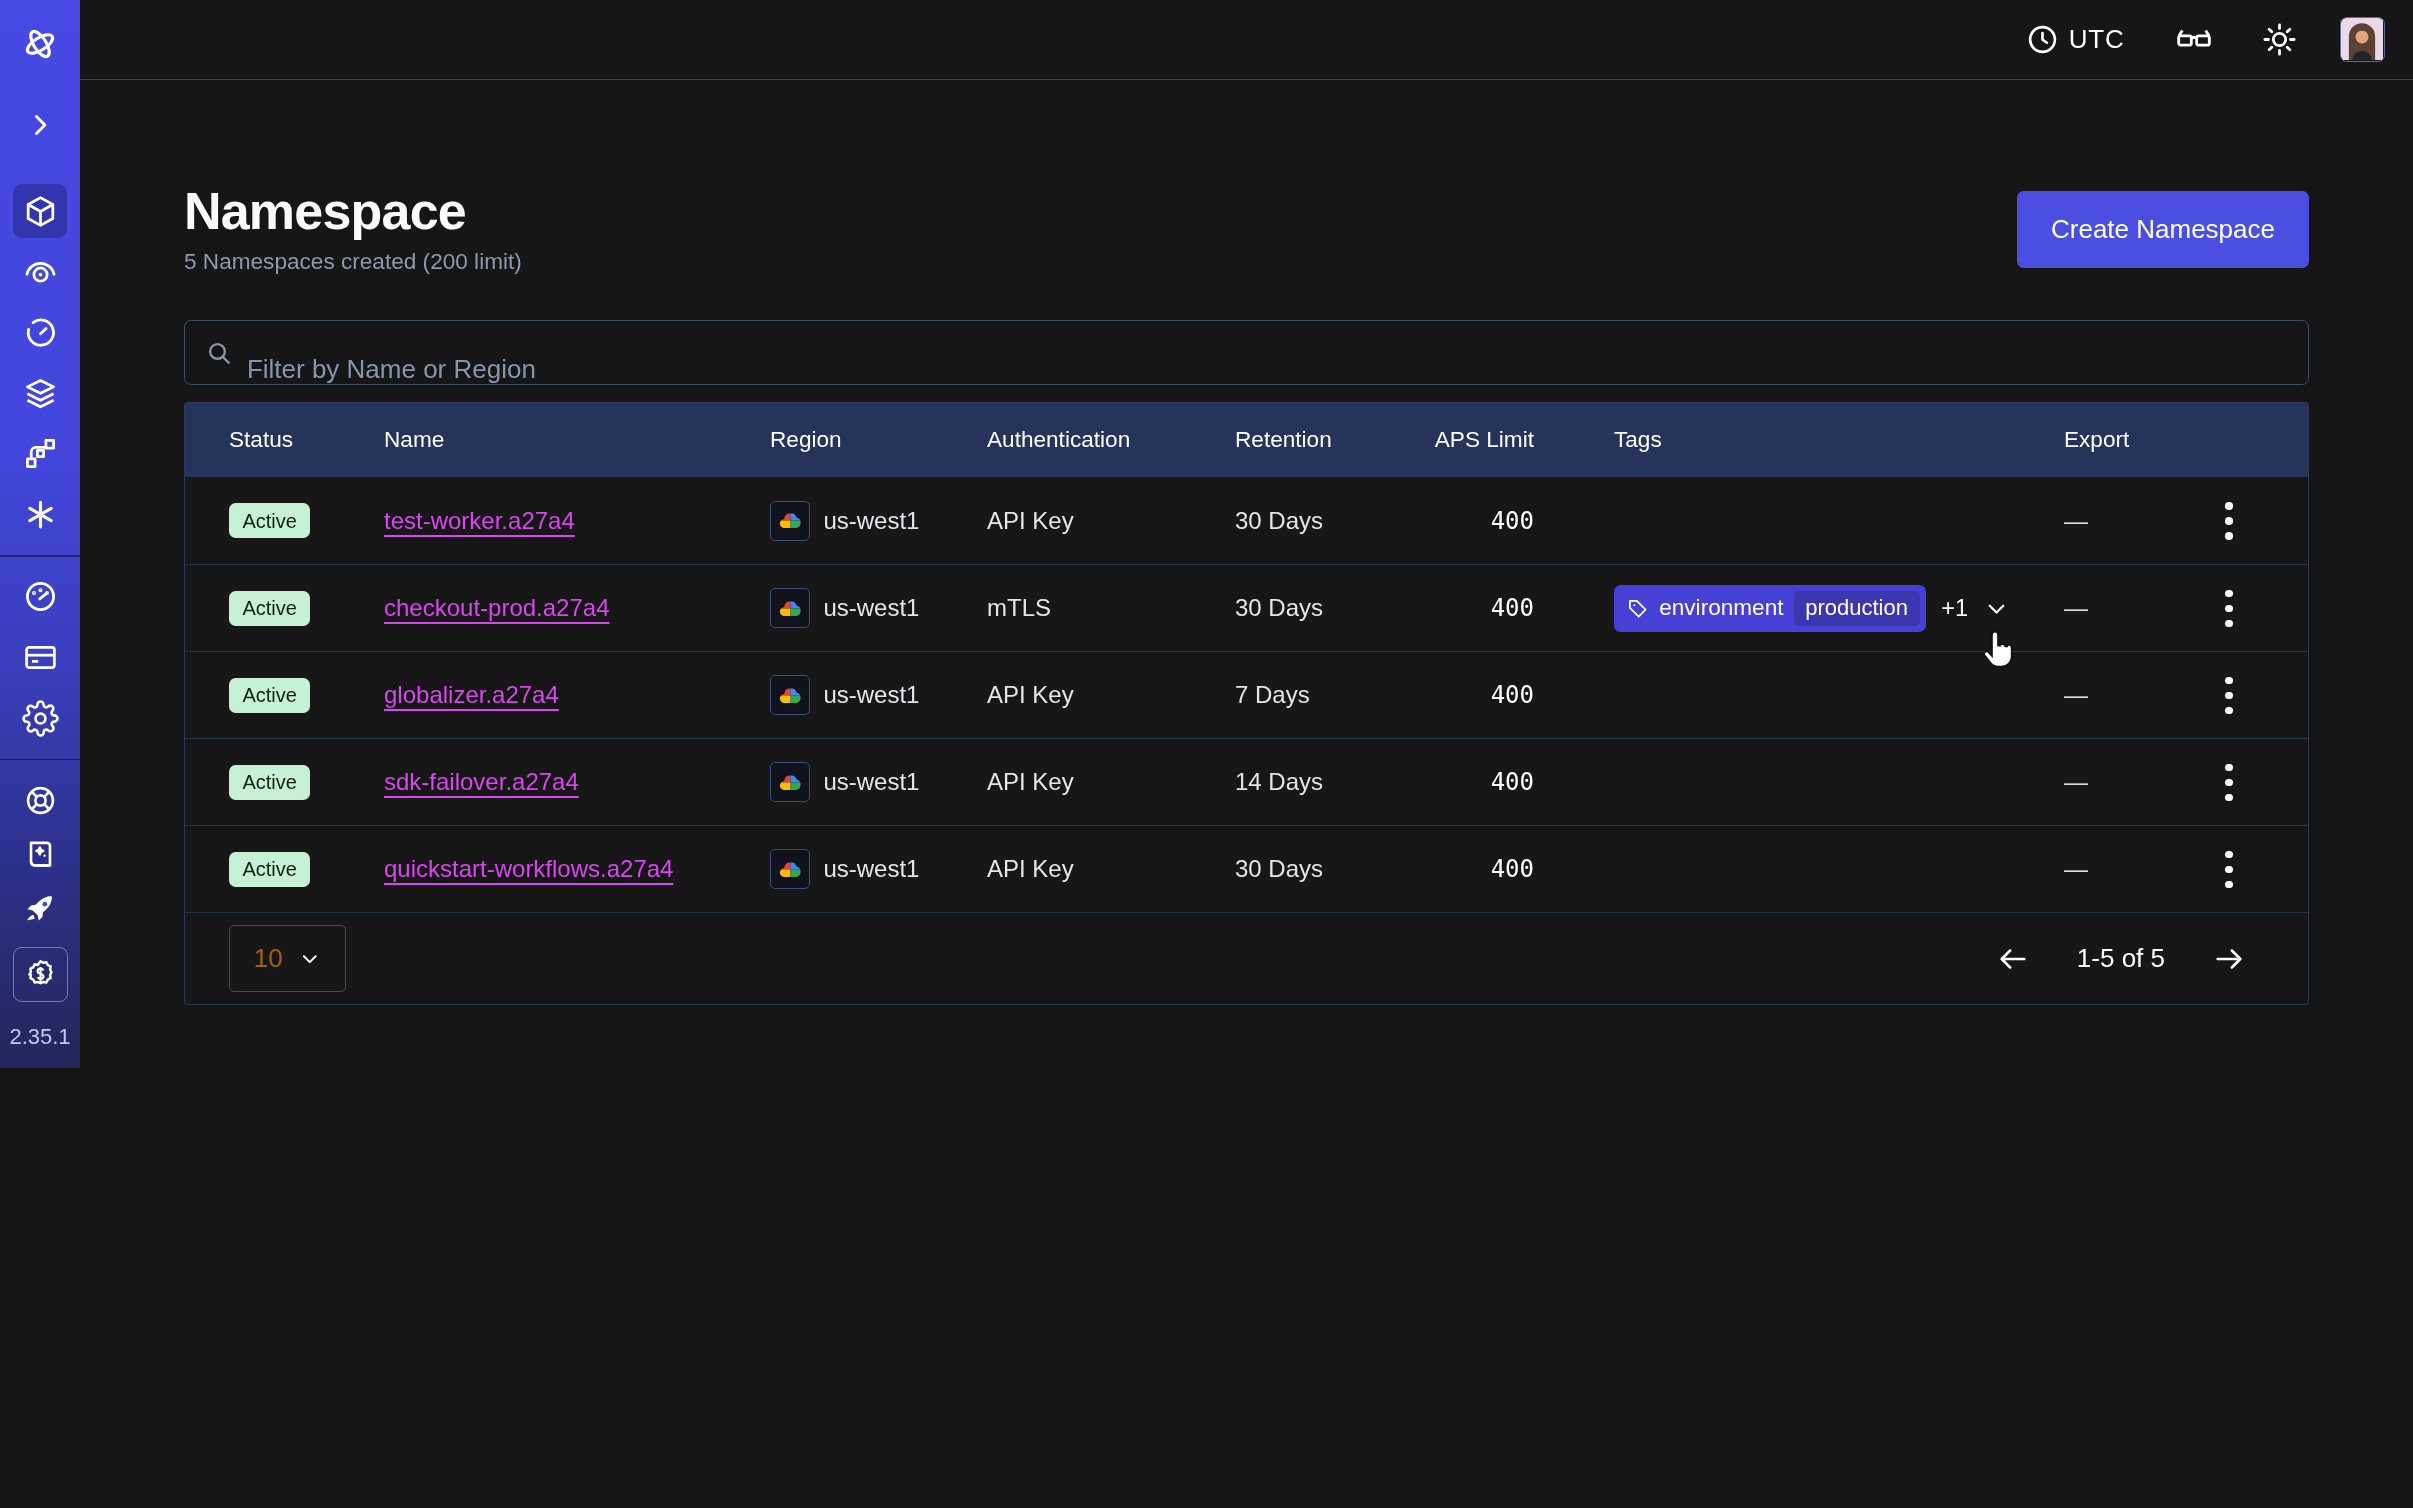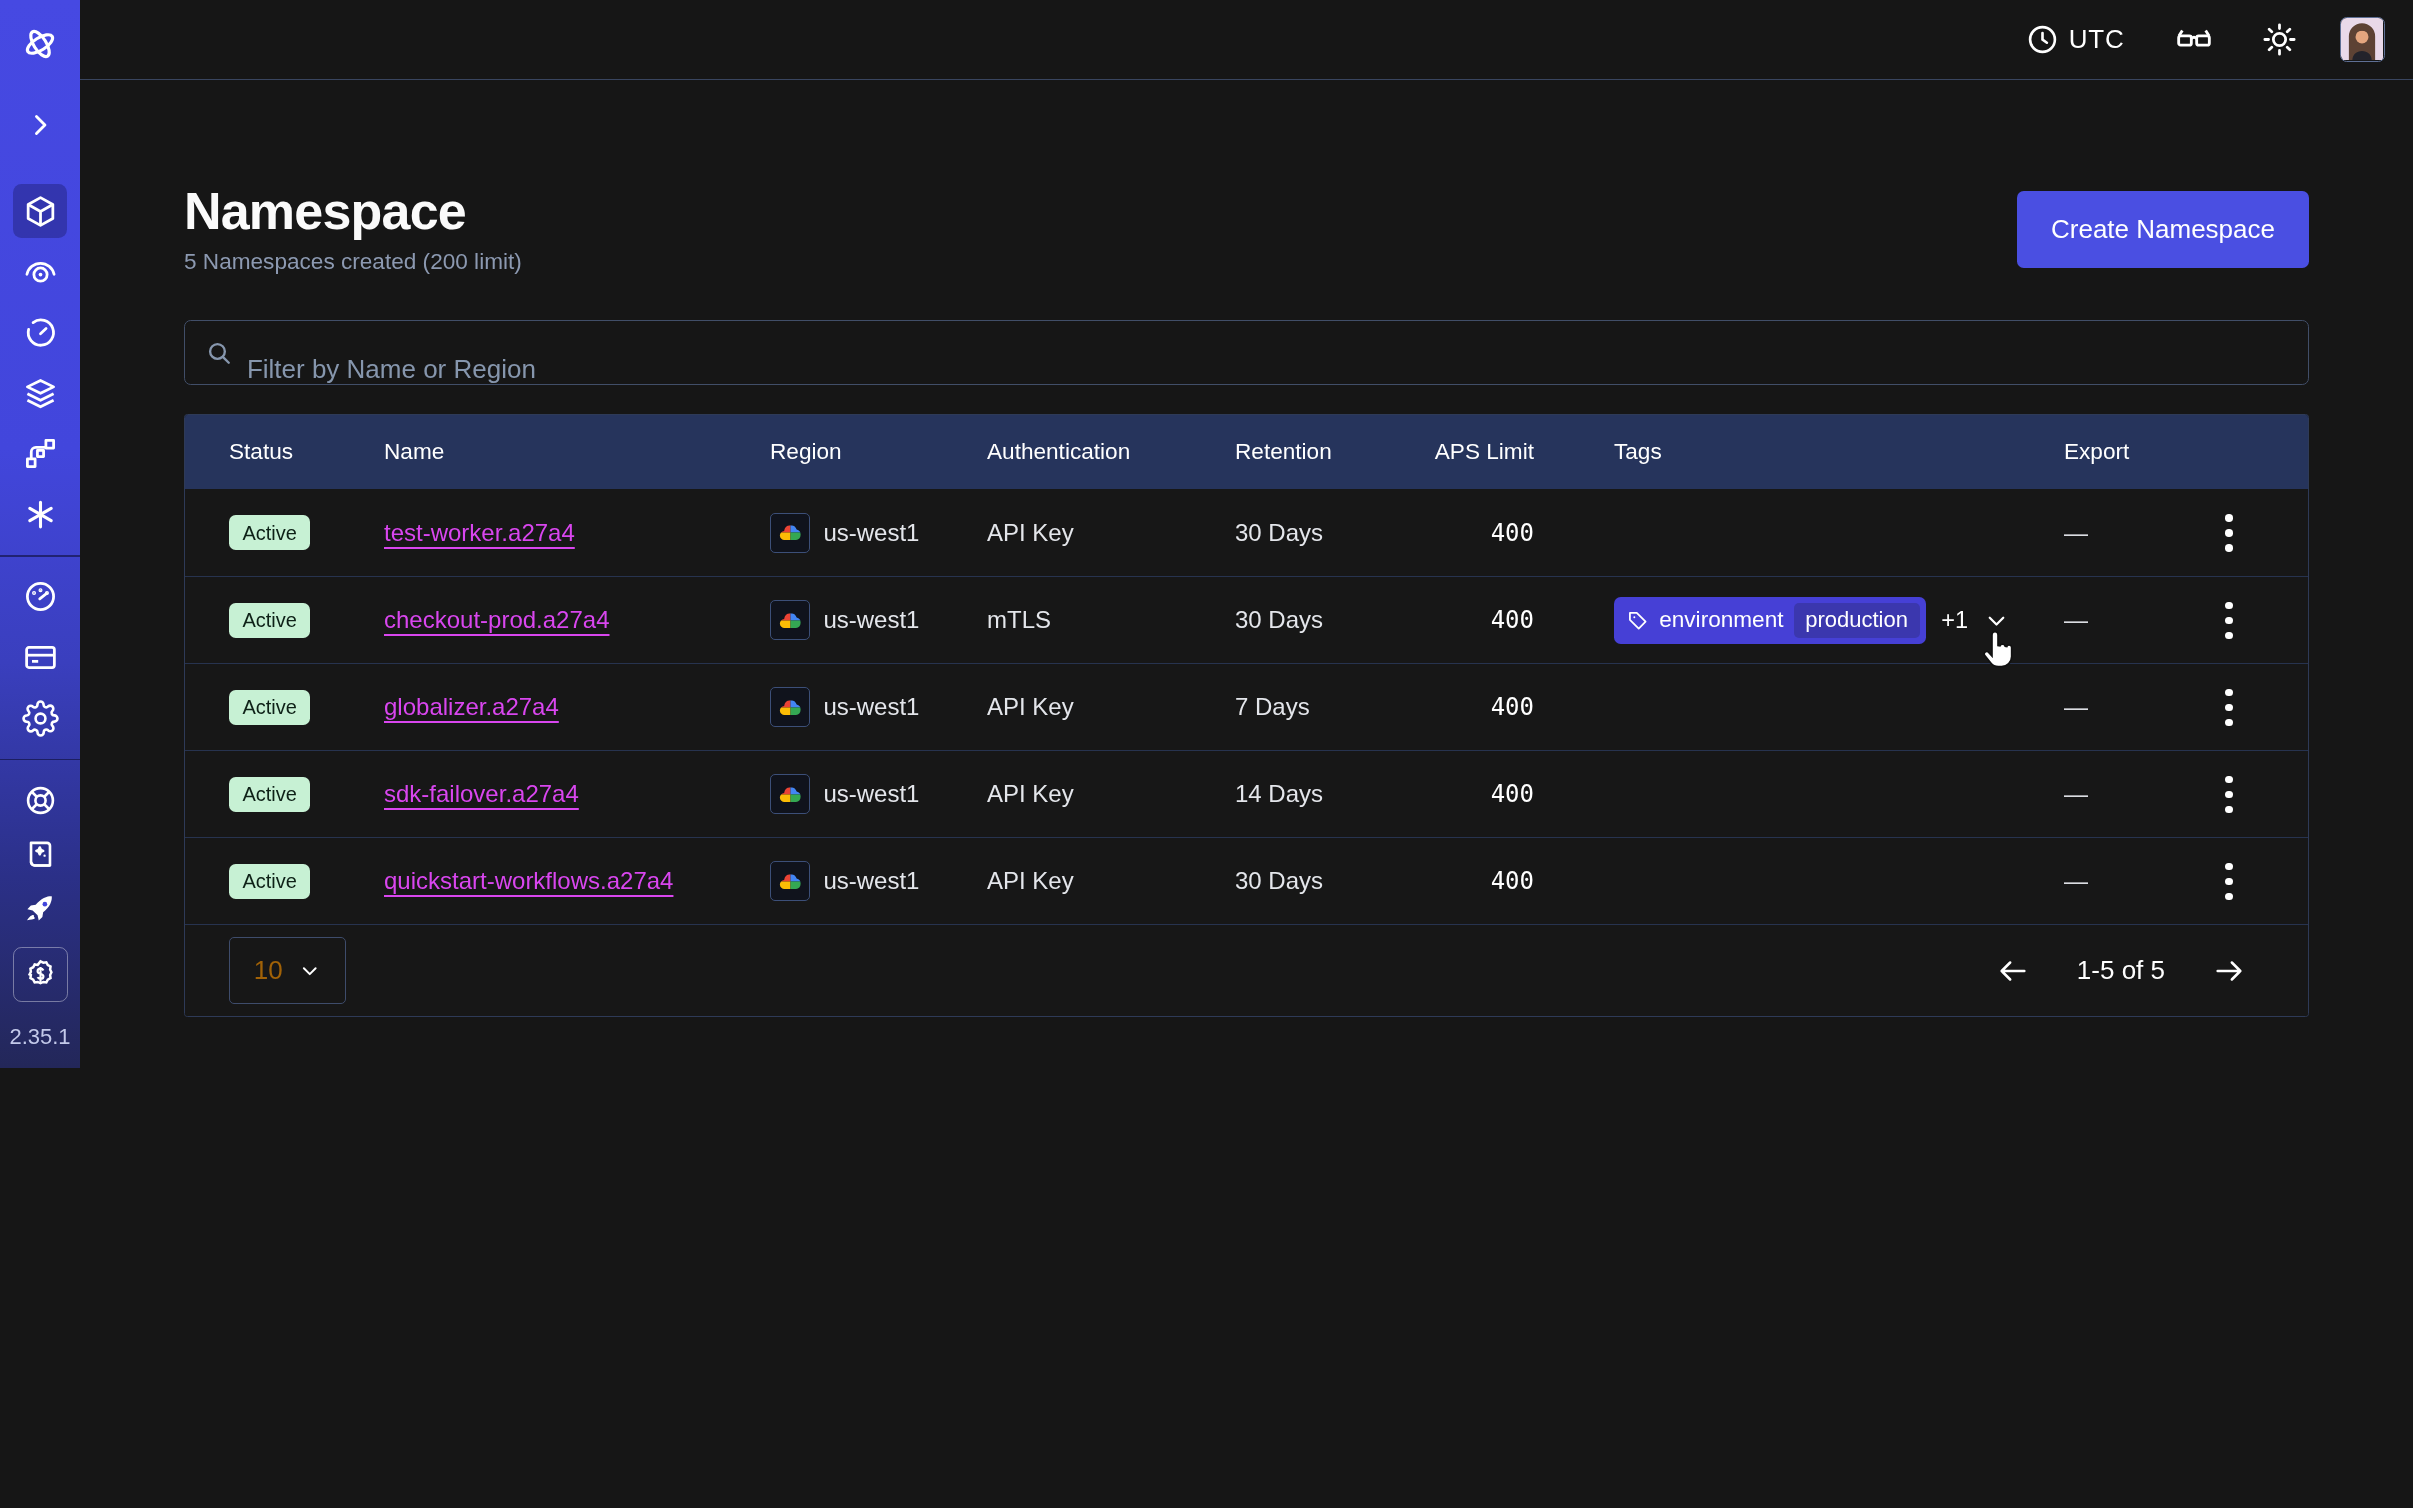--- a/index.html
+++ b/index.html
@@ -68,21 +68,21 @@
   }
   .filter-box input {
     flex: 1; background: transparent; border: none; outline: none;
     font-family: inherit; font-size: 26px; color: #86efac; margin-top: 34px;
   }
   .filter-box input::placeholder { color: #8696AD; }
   .search-ic { color: #8696AD; }
 
   
   .table {
-    margin-top: 29px; border: 1.7px solid #2E3A57; border-radius: 3.4px; overflow: hidden;
+    margin-top: 17px; border: 1.7px solid #2E3A57; border-radius: 3.4px; overflow: hidden;
   }
   .tr {
     display: grid;
     grid-template-columns: 155px 386px 217px 248px 192px 187px 450px 130px 1fr;
     align-items: center; padding: 0 44px;
   }
   .thead { background: #26345C; height: 74px; }
   .th { font-size: 22.6px; font-weight: 500; color: #fff; }
   .th.right, .td.right { text-align: right; padding-right: 80px; }
   .row { height: 87px; border-top: 1.7px solid #27334F; background: #171717; }

